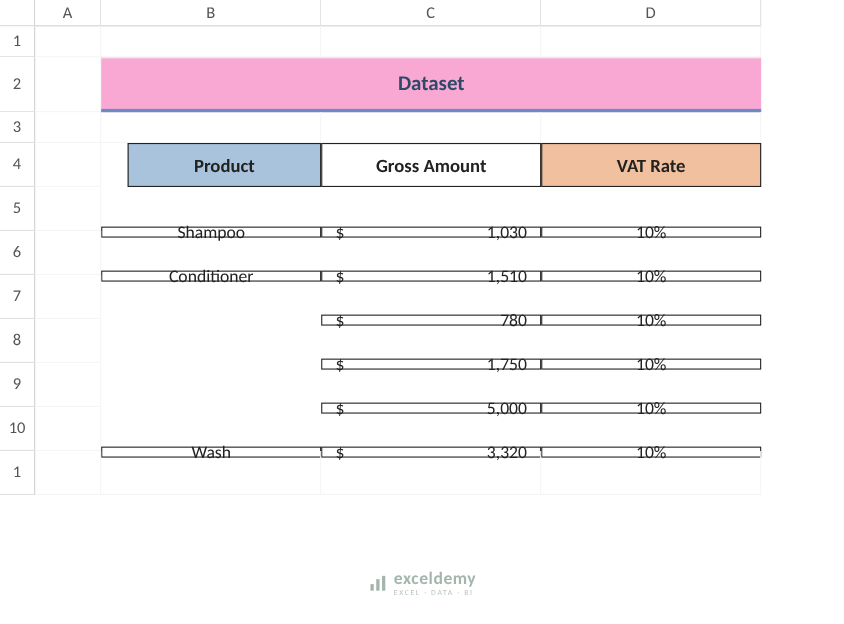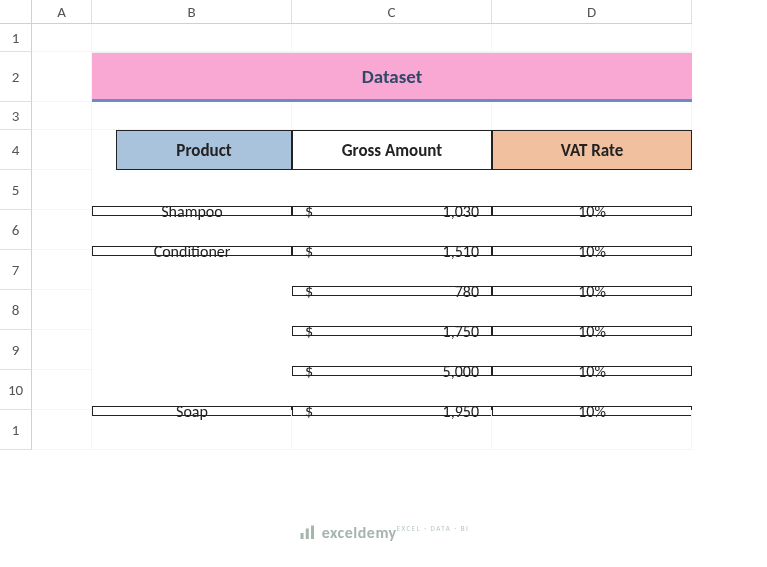--- a/index.html
+++ b/index.html
@@ -113,20 +113,21 @@
       gap: 6px;
       opacity: 0.55;
       color: #5a7a6a;
     }
     .watermark-icon {
       width: 18px;
       height: 18px;
     }
     .watermark-text {
       display: flex;
+      flex-direction: column;
       line-height: 1;
     }
     .watermark-brand {
       font-size: 16px;
       font-weight: 600;
       letter-spacing: 0.5px;
     }
     .watermark-tag {
       font-size: 7px;
       letter-spacing: 1.5px;
@@ -202,24 +203,24 @@
   <div class="row-header" style="grid-row:10">9</div>
   <div class="cell" style="grid-row:10"></div>
   <div class="data-cell currency" style="grid-column:4;grid-row:10">
       <span>$</span>
       <span>5,000</span>
     </div>
   <div class="data-cell center" style="grid-column:5;grid-row:10">10%</div>
 
   <div class="row-header" style="grid-row:11">10</div>
   <div class="cell" style="grid-row:11"></div>
-  <div class="data-cell center" style="grid-column:3;grid-row:11">Soap</div>
+  <div class="data-cell center" style="grid-column:3;grid-row:11">Wash</div>
   <div class="data-cell currency" style="grid-column:4;grid-row:11">
       <span>$</span>
-      <span>1,950</span>
+      <span>3,320</span>
     </div>
   <div class="data-cell center" style="grid-column:5;grid-row:11">10%</div>
 
   <div class="row-header" style="grid-row:12">1</div>
   <div class="cell" style="grid-row:12"></div>
   <div class="cell" style="grid-row:12"></div>
   <div class="cell" style="grid-row:12"></div>
   <div class="cell" style="grid-row:12"></div>
 </div>
 

